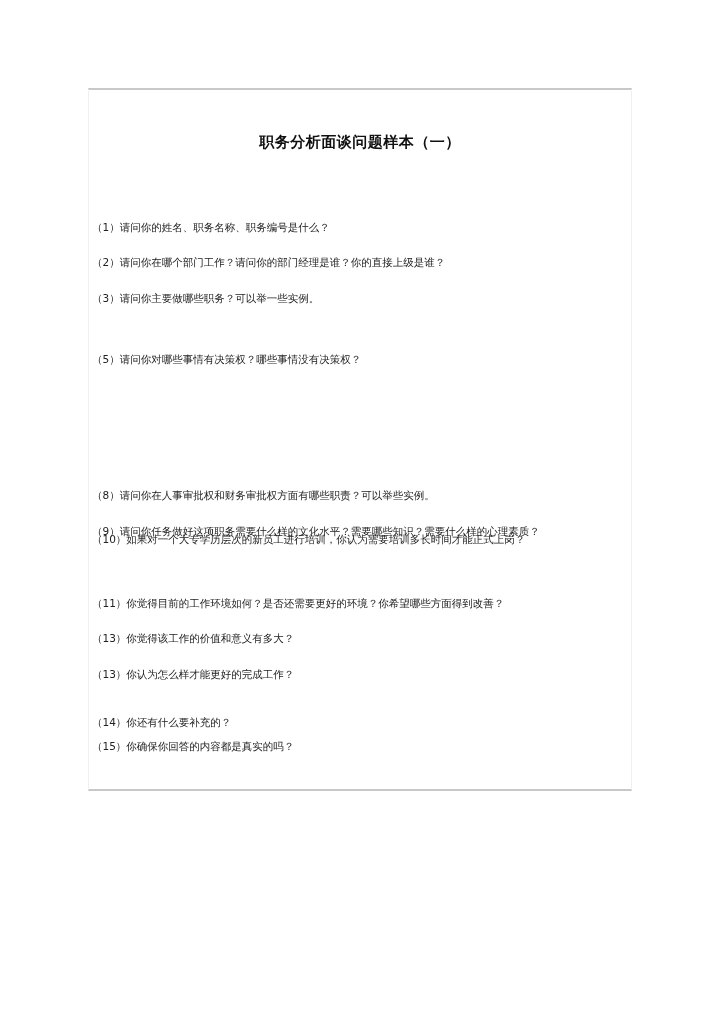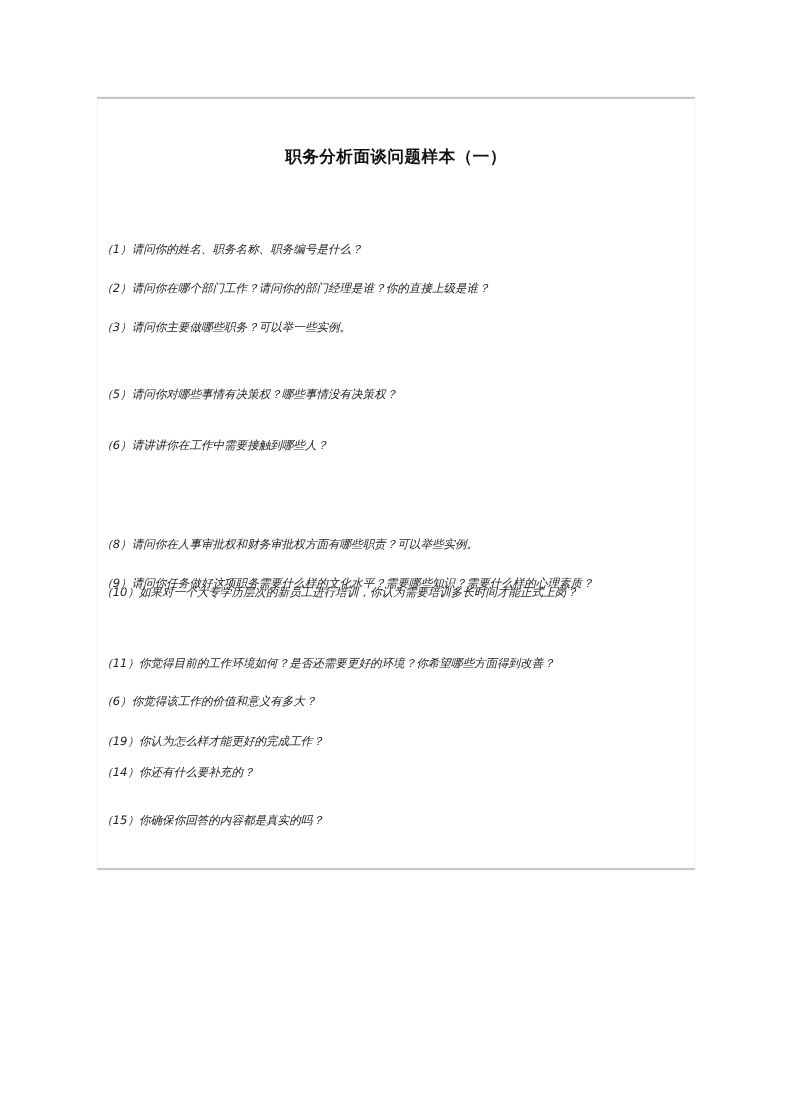--- a/index.html
+++ b/index.html
@@ -41,35 +41,33 @@
       color: #111;
     }
     .q {
       position: absolute;
       left: 3px;
       width: 538px;
       font-size: 10.5px;
       line-height: 18px;
       color: #222;
       white-space: normal;
-      font-style: italic;
     }
   </style>
 </head>
 <body>
 
 <div class="doc-box">
   <div class="doc-title">职务分析面谈问题样本（一）</div>
 
   <div class="q" style="top:128px">（1）请问你的姓名、职务名称、职务编号是什么？</div>
   <div class="q" style="top:163px">（2）请问你在哪个部门工作？请问你的部门经理是谁？你的直接上级是谁？</div>
   <div class="q" style="top:199px">（3）请问你主要做哪些职务？可以举一些实例。</div>
   <div class="q" style="top:260px">（5）请问你对哪些事情有决策权？哪些事情没有决策权？</div>
-  <div class="q" style="top:306px">（6）请讲讲你在工作中需要接触到哪些人？</div>
   <div class="q" style="top:396px">（8）请问你在人事审批权和财务审批权方面有哪些职责？可以举些实例。</div>
   <div class="q" style="top:432px">（9）请问你任务做好这项职务需要什么样的文化水平？需要哪些知识？需要什么样的心理素质？</div>
   <div class="q" style="top:440px">（10）如果对一个大专学历层次的新员工进行培训，你认为需要培训多长时间才能正式上岗？</div>
   <div class="q" style="top:504px">（11）你觉得目前的工作环境如何？是否还需要更好的环境？你希望哪些方面得到改善？</div>
-  <div class="q" style="top:539px">（6）你觉得该工作的价值和意义有多大？</div>
-  <div class="q" style="top:575px">（19）你认为怎么样才能更好的完成工作？</div>
-  <div class="q" style="top:603px">（14）你还有什么要补充的？</div>
+  <div class="q" style="top:539px">（13）你觉得该工作的价值和意义有多大？</div>
+  <div class="q" style="top:575px">（13）你认为怎么样才能更好的完成工作？</div>
+  <div class="q" style="top:623px">（14）你还有什么要补充的？</div>
   <div class="q" style="top:647px">（15）你确保你回答的内容都是真实的吗？</div>
 </div>
 
 </body></html>

